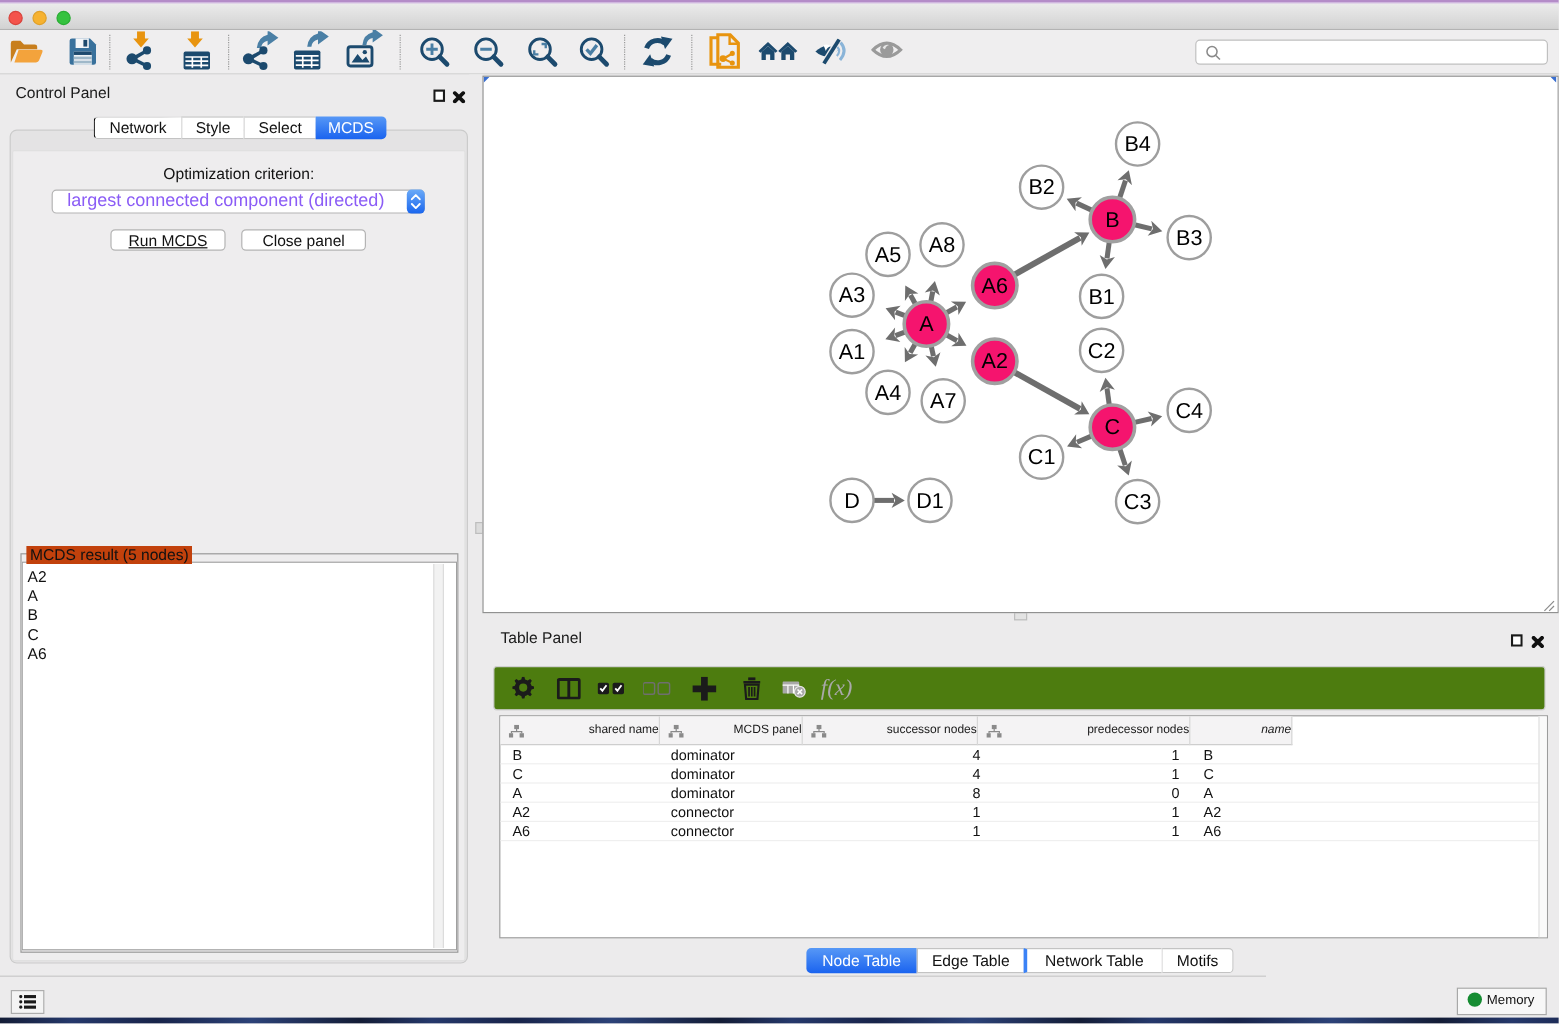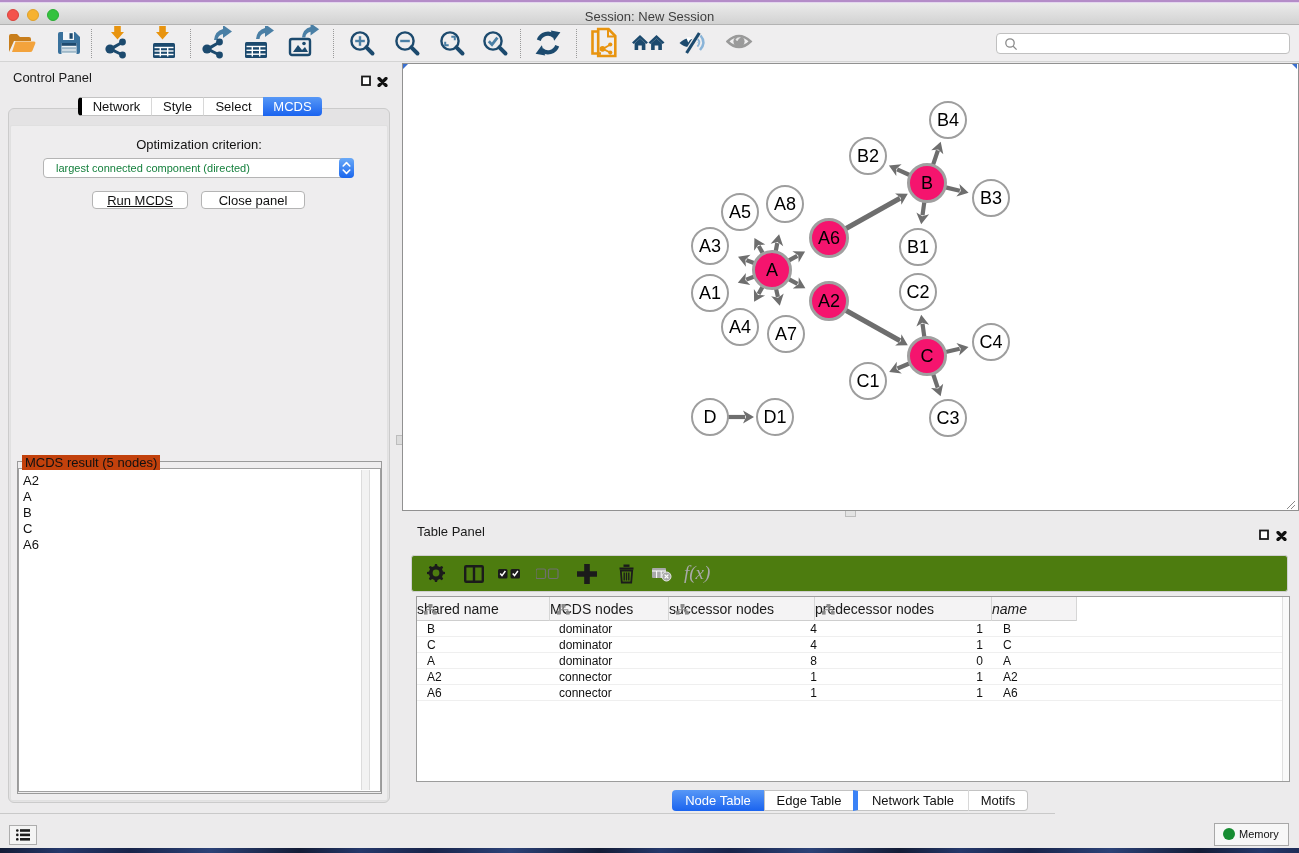--- a/index.html
+++ b/index.html
@@ -19,21 +19,21 @@
 .tsep { position:absolute; top:4px; height:29px; width:0; border-left:1px dotted #9a9a9a; }
 #searchbox { position:absolute; left:996px; top:8px; width:294px; height:21px; background:#fff; border:1px solid #c0c0c0; border-radius:4px; }
 
 
 #cpTitle { left:13px; top:70px; font-size:13px; color:#1a1a1a; }
 #cpTabs { left:78px; top:97px; width:244px; height:19px; }
 .seg { position:absolute; top:0; height:19px; background:#fff; border-top:1px solid #c3c3c3; border-bottom:1px solid #c3c3c3; font-size:13px; color:#111; text-align:center; line-height:18px; }
 #cpOuter { left:8px; top:108px; width:382px; height:695px; background:#e4e3e4; border:1px solid #cbcbcb; border-radius:6px; }
 #cpInner { left:10px; top:125px; width:378px; height:676px; background:#eeedee; border:1px solid #e0e0e0; border-radius:2px;}
 #optLabel { left:0px; top:137px; width:398px; text-align:center; font-size:13px; color:#111; }
-#optSelect { left:43px; top:158px; width:311px; height:20px; background:#fff; border:1px solid #b4b4b4; border-radius:4px; font-size:11px; color:#15803d; line-height:18px; padding-left:12px; }
+#optSelect { left:43px; top:158px; width:311px; height:20px; background:#fff; border:1px solid #b4b4b4; border-radius:4px; font-size:15px; color:#8b5cf6; line-height:18px; padding-left:12px; }
 #optStepper { left:339px; top:158px; width:15px; height:20px; border-radius:4px; background:linear-gradient(#6aaaf8,#1a66ee); }
 .btn { position:absolute; height:18px; background:#fff; border:1px solid #b4b4b4; border-radius:4px; font-size:13px; color:#111; text-align:center; line-height:17px; }
 #fieldset { left:17px; top:461px; width:365px; height:333px; border:1px solid #9a9a9a; }
 #fsLabel { left:22px; top:455px; background:#c2410c; padding:0 3px; font-size:13px; color:#111; }
 #fsList { left:18px; top:468px; width:363px; height:324px; background:#fff; border:1px solid #a0a0a0; font-size:13px; color:#111; padding-top:4px; }
 #fsList div { padding-left:4px; height:16px; line-height:16px; }
 #fsScroll { left:361px; top:470px; width:9px; height:320px; background:#f2f2f2; border-left:1px solid #dcdcdc; border-right:1px solid #dcdcdc; }
 
 
 #vdiv { left:391px; top:62px; width:12px; height:751px; background:#ecebec; }
@@ -43,41 +43,40 @@
 #netwin { left:402px; top:63px; width:897px; height:448px; background:#fff; border:1px solid #919191; }
 #netTitle { left:0; top:0; width:895px; height:21px; background:linear-gradient(#f6f6f6,#cfcfcf); border-bottom:1px solid #9b9b9b; }
 #netTitle .tl { position:absolute; top:4px; width:13px; height:13px; border-radius:50%; }
 #netName { position:absolute; left:0; top:4px; width:894px; text-align:center; font-size:13px; color:#2c2c2c; }
 
 
 #tpTitle { left:417px; top:524px; font-size:13px; color:#1a1a1a; }
 #tpToolbar { left:411px; top:555px; width:877px; height:37px; background:#4d7c0f; border:1px solid #cfcfcf; border-radius:3px; }
 #tblBox { left:416px; top:596px; width:874px; height:186px; background:#fff; border:1px solid #9c9c9c; }
 #tblHead { position:absolute; left:0; top:0; width:660px; height:24px; background:#f4f3f4; border-bottom:1px solid #cecece; }
-.th { position:absolute; top:0; height:24px; font-size:14px; color:#1a1a1a; line-height:24px; text-align:left; border-right:1px solid #d6d6d6; }
+.th { position:absolute; top:0; height:24px; font-size:10px; color:#1a1a1a; line-height:24px; text-align:right; border-right:1px solid #d6d6d6; }
 .tr { position:absolute; left:0; width:872px; height:16px; font-size:12px; color:#111; line-height:16px; border-bottom:1px solid #efefef; }
 .td { position:absolute; top:0; height:16px; }
 #tblScroll { left:1282px; top:597px; width:7px; height:184px; background:#fafafa; border-left:1px solid #e0e0e0; }
 
 
 #btTabs { left:672px; top:790px; width:356px; height:21px; }
 
 #statusbar { left:0; top:813px; width:1055px; height:35px; background:#ecebec; border-top:1px solid #c9c9c9; }
 #listbtn { position:absolute; left:9px; top:11px; width:28px; height:20px; background:#f4f4f4; border:1px solid #adadad; }
 #membtn { position:absolute; left:1214px; top:9px; width:75px; height:23px; background:#f7f7f7; border:1px solid #a8a8a8; font-size:11px; color:#111; line-height:21px; }
 #deskBottom { left:0; top:848px; width:1299px; height:5px; background:repeating-linear-gradient(90deg,#131c36 0px,#25386b 60px,#18244a 130px,#2c4278 210px,#131c36 300px); }
 </style>
 </head>
 <body>
 <div class="abs" id="deskTop"></div>
 <div class="abs" id="titlebar">
   <div class="tl" style="left:7px;background:#f4534c;border:1px solid #d8433c;"></div>
   <div class="tl" style="left:27px;background:#f6b230;border:1px solid #dfa02a;"></div>
   <div class="tl" style="left:47px;background:#35c23f;border:1px solid #2aad34;"></div>
-  <div class="abs" id="titleText">Session: New Session</div>
 </div>
 <div class="abs" id="toolbar">
   <div id="tbicons">
       <svg style="position:absolute;left:6px;top:4px" width="31" height="26" viewBox="0 0 31 26">
         <path d="M3 23 L3 7 Q3 5 5 5 L11 5 L14 8 L23 8 Q25 8 25 10 L25 12 L8 12 Z" fill="#c87e1c"></path>
 <path d="M6 23 L9.5 12.5 L28 12.5 Q30 12.5 29.3 14.5 L26.5 21.5 Q26 23 24 23 Z" fill="#f3a33c"></path>
       </svg>
 <svg style="position:absolute;left:55px;top:4px" width="28" height="27" viewBox="0 0 28 27">
         <path d="M3 5 Q3 3 5 3 L20 3 L25 8 L25 23 Q25 25 23 25 L5 25 Q3 25 3 23 Z" fill="#39719c"></path>
 <rect x="8" y="3" width="11" height="8" fill="#f4f6f8"></rect>
@@ -236,21 +235,21 @@
 <div class="abs" style="left:361px;top:72px;"><svg width="10" height="11" viewBox="0 0 10 11">
       <rect x="1" y="1.5" width="8" height="8.5" fill="#fff" stroke="#1a1a1a" stroke-width="1.8"></rect>
     </svg></div>
 <div class="abs" style="left:377px;top:73px;"><svg width="11" height="10" viewBox="0 0 11 10">
       <path d="M2 1.5 L9 8.5 M9 1.5 L2 8.5" stroke="#111" stroke-width="3.2" stroke-linecap="round"></path>
     </svg></div>
 
 <div class="abs" id="cpOuter"></div>
 <div class="abs" id="cpInner"></div>
 <div class="abs" id="cpTabs">
-  <div class="seg" style="left:0;width:73px;border-left:4px solid #000000;border-radius:4px 0 0 4px;">Network</div>
+  <div class="seg" style="left:0;width:73px;border-left:1px solid #000000;border-radius:4px 0 0 4px;">Network</div>
   <div class="seg" style="left:73px;width:52px;border-left:1px solid #d8d8d8;">Style</div>
   <div class="seg" style="left:125px;width:60px;border-left:1px solid #d8d8d8;">Select</div>
   <div class="seg" style="left:185px;width:59px;background:linear-gradient(#5798f6,#1a63ef);color:#fff;border:0;border-radius:0 4px 4px 0;line-height:19px;">MCDS</div>
 </div>
 <div class="abs" id="optLabel">Optimization criterion:</div>
 <div class="abs" id="optSelect">largest connected component (directed)</div>
 <div class="abs" id="optStepper">
   <svg width="15" height="20" viewBox="0 0 15 20">
       <path d="M4.2 8 L7.5 4.6 L10.8 8" fill="none" stroke="#fff" stroke-width="1.6" stroke-linecap="round" stroke-linejoin="round"></path>
       <path d="M4.2 12 L7.5 15.4 L10.8 12" fill="none" stroke="#fff" stroke-width="1.6" stroke-linecap="round" stroke-linejoin="round"></path>
@@ -431,21 +430,21 @@
   <div id="tblHead">
       <div class="th" style="left:0px;width:133px;">shared name</div>
 <svg style="position:absolute;left:7px;top:7px" width="13" height="11" viewBox="0 0 13 11">
         <g fill="#8a8a8a">
           <rect x="4.5" y="0" width="4" height="3.6"></rect>
           <rect x="0" y="7" width="3.6" height="3.6"></rect>
           <rect x="9" y="7" width="3.6" height="3.6"></rect>
           <path d="M6 3.6 L7 3.6 L7 5.2 L11.3 5.2 L11.3 7 L10.3 7 L10.3 6.2 L2.7 6.2 L2.7 7 L1.7 7 L1.7 5.2 L6 5.2 Z"></path>
         </g>
       </svg>
-<div class="th" style="left:133px;width:119px;">MCDS nodes</div>
+<div class="th" style="left:133px;width:119px;">MCDS panel</div>
 <svg style="position:absolute;left:140px;top:7px" width="13" height="11" viewBox="0 0 13 11">
         <g fill="#8a8a8a">
           <rect x="4.5" y="0" width="4" height="3.6"></rect>
           <rect x="0" y="7" width="3.6" height="3.6"></rect>
           <rect x="9" y="7" width="3.6" height="3.6"></rect>
           <path d="M6 3.6 L7 3.6 L7 5.2 L11.3 5.2 L11.3 7 L10.3 7 L10.3 6.2 L2.7 6.2 L2.7 7 L1.7 7 L1.7 5.2 L6 5.2 Z"></path>
         </g>
       </svg>
 <div class="th" style="left:252px;width:146px;">successor nodes</div>
 <svg style="position:absolute;left:259px;top:7px" width="13" height="11" viewBox="0 0 13 11">
@@ -502,21 +501,21 @@
 <div class="td" style="left:252px;width:148px;text-align:right;">1</div>
 <div class="td" style="left:398px;width:168px;text-align:right;">1</div>
 <div class="td" style="left:586px;">A6</div>
       </div>
     </div>
 </div>
 <div class="abs" id="tblScroll"></div>
 <div class="abs" id="btTabs">
   <div class="seg" style="left:0;width:92px;background:linear-gradient(#5798f6,#1a63ef);color:#fff;border:0;border-radius:4px 0 0 4px;line-height:21px;height:21px;">Node Table</div>
   <div class="seg" style="left:92px;width:89px;height:21px;line-height:20px;border-left:1px solid #c3c3c3;">Edge Table</div>
-  <div class="seg" style="left:181px;width:115px;height:21px;line-height:20px;border-left:5px solid #3b82f6;">Network Table</div>
+  <div class="seg" style="left:181px;width:115px;height:21px;line-height:20px;border-left:3px solid #3b82f6;">Network Table</div>
   <div class="seg" style="left:296px;width:60px;height:21px;line-height:20px;border-left:1px solid #d8d8d8;border-right:1px solid #c3c3c3;border-radius:0 4px 4px 0;">Motifs</div>
 </div>
 
 <div class="abs" id="statusbar">
   <div id="listbtn">
     <svg width="26" height="18" viewBox="0 0 26 18">
         <g fill="#1a1a1a">
           <rect x="6" y="3.2" width="2.6" height="2.6" rx="1.2"></rect>
           <rect x="10" y="3.2" width="10" height="2.6"></rect>
           <rect x="6" y="7.6" width="2.6" height="2.6" rx="1.2"></rect>

